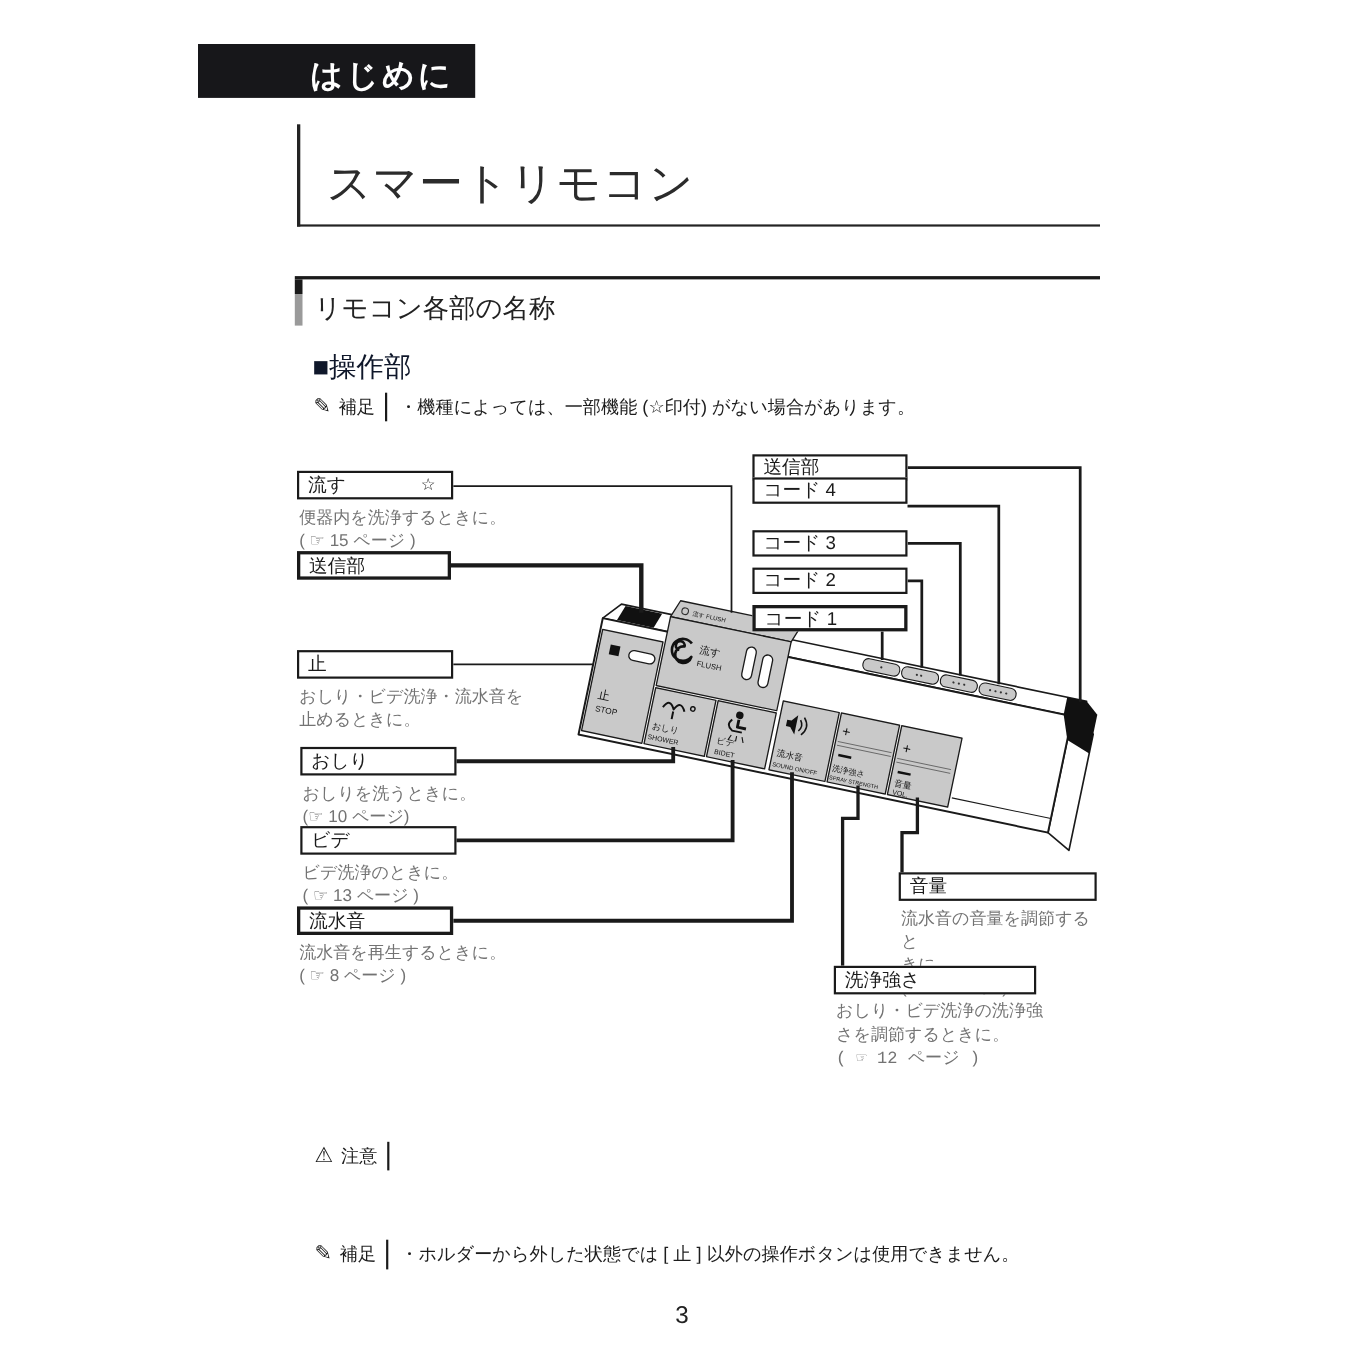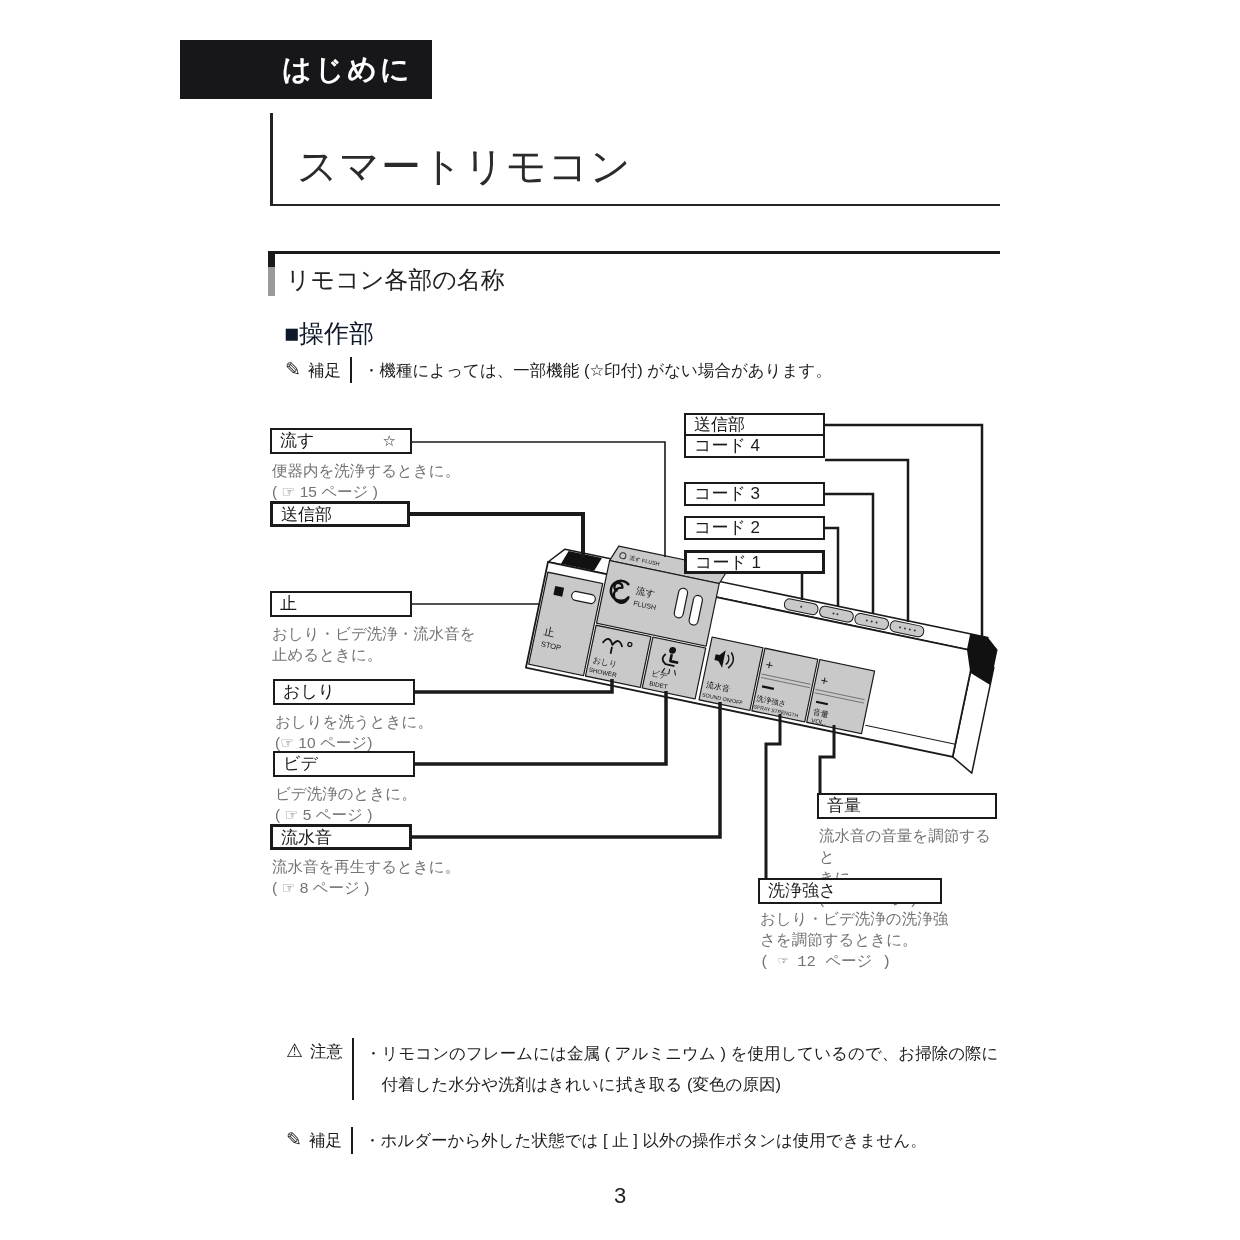--- a/index.html
+++ b/index.html
@@ -1,21 +1,21 @@
 <!DOCTYPE html>
 <html><head>
 <meta charset="utf-8">
 <style>
   * { margin:0; padding:0; box-sizing:border-box; }
   html,body { width:1240px; height:1240px; background:#fff; overflow:hidden;
     font-family:"Liberation Sans","DejaVu Sans",sans-serif; color:#1d1d1d; }
   .abs { position:absolute; }
 
   
-  .chapter-box { left:180px; top:40px; width:252px; height:59px; background:#17171a;
+  .chapter-box { left:180px; top:40px; width:252px; height:49px; background:#17171a;
     color:#fff; font-size:29px; font-weight:bold; line-height:59px; padding-left:102px;
     letter-spacing:3px; }
 
   
   .title-block { left:270px; top:113px; width:730px; height:93px;
     border-left:3px solid #232323; border-bottom:2px solid #232323; }
   .title-text { padding:26px 0 0 24px; font-size:40px; letter-spacing:1px; color:#2b2b2b; }
 
   
   .section-heading { left:268px; top:251px; width:732px; border-top:3px solid #1a1a1a;
@@ -219,21 +219,21 @@
     <div class="lbox lbox-w" style="left:5px; top:269px;">
       <span>おしり</span>
     </div>
     <div class="desc" style="left:7px; top:301px;">おしりを洗うときに。
 (☞ 10 ページ)</div>
 
     <div class="lbox lbox-w" style="left:5px; top:341px;">
       <span>ビデ</span>
     </div>
     <div class="desc" style="left:7px; top:373px;">ビデ洗浄のときに。
-( ☞ 5 ページ )</div>
+( ☞ 13 ページ )</div>
 
     <div class="lbox thickb lbox-w" style="left:2px; top:414px;">
       <span>流水音</span>
     </div>
     <div class="desc" style="left:4px; top:446px;">流水音を再生するときに。
 ( ☞ 8 ページ )</div>
 
     <div class="lbox rcol" style="top:3px;">
       <span>送信部</span>
     </div>
@@ -263,21 +263,20 @@
     <div class="desc" style="left:492px; top:500px;font-family:Liberation Mono, monospace;">おしり・ビデ洗浄の洗浄強
 さを調節するときに。
 ( ☞ 12 ページ )</div>
   </div>
 
   <div class="abs noterow caution-block">
     <span class="nicon">⚠</span>
     <span class="nlabel">注意</span>
     <span class="ndiv"></span>
     <span class="ntext">
-      <span class="caution-item" style="display:block">・リモコンのフレームには金属 ( アルミニウム ) を使用しているので、お掃除の際に付着した水分や洗剤はきれいに拭き取る (変色の原因)</span>
     </span>
   </div>
 
   <div class="abs noterow note-bottom">
     <span class="nicon">✎</span>
     <span class="nlabel">補足</span>
     <span class="ndiv"></span>
     <span class="ntext" style="line-height:27px">・ホルダーから外した状態では [ 止 ] 以外の操作ボタンは使用できません。</span>
   </div>
 

